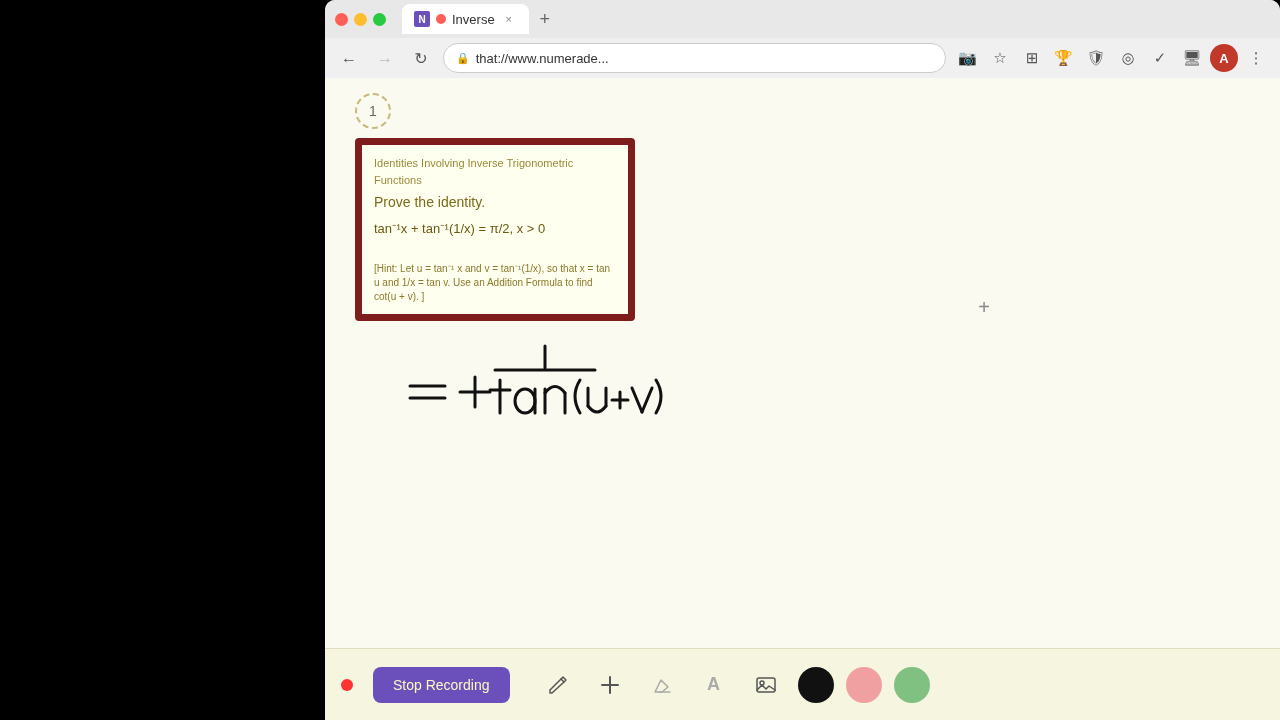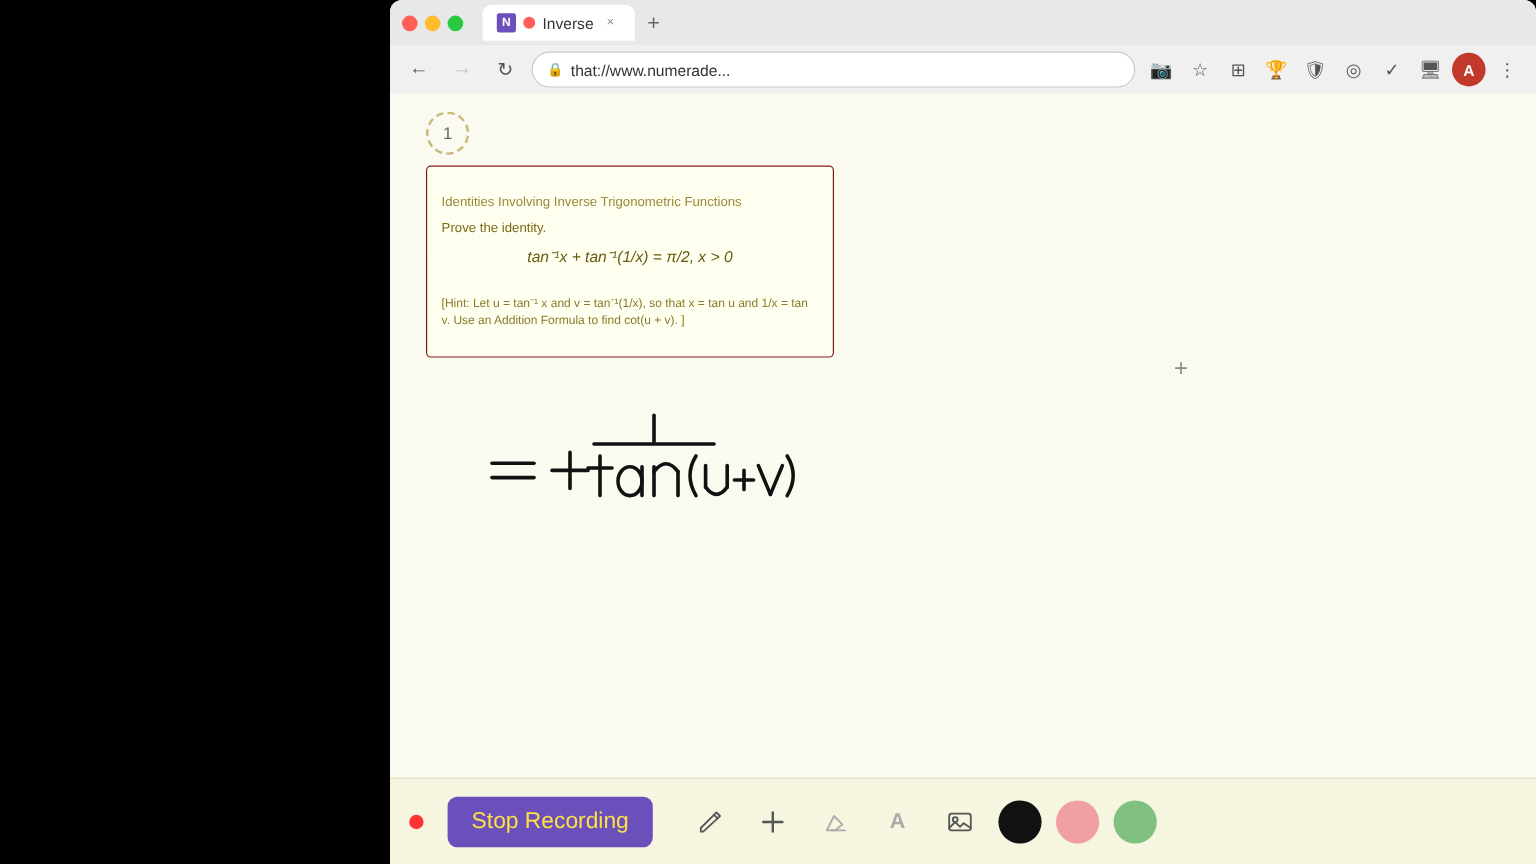--- a/index.html
+++ b/index.html
@@ -212,43 +212,41 @@
       justify-content: center;
       font-size: 14px;
       color: #666;
     }
 
     
     .problem-box {
       position: absolute;
       top: 60px;
       left: 30px;
-      width: 340px;
+      width: 280px;
       background: #fffff0;
-      border: 1px solid #7f1d1d;
+      border: 7px solid #7f1d1d;
       border-radius: 4px;
-      padding: 22px 12px;
+      padding: 10px 12px;
       font-size: 12px;
       color: #8a7a2a;
       line-height: 1.5;
     }
     .problem-title {
       font-size: 11px;
       color: #9a8a3a;
       margin-bottom: 4px;
     }
     .problem-text {
-      font-size: 11px;
+      font-size: 14px;
       color: #7a6a1a;
       margin-bottom: 6px;
     }
     .math-formula {
-      font-style: italic;
       font-size: 13px;
-      text-align: center;
       margin: 6px 0;
       color: #6a5a10;
     }
     .hint-text {
       font-size: 10px;
       color: #8a7a2a;
       margin-top: 23px;
       line-height: 1.4;
     }
 
@@ -277,25 +275,25 @@
       background: #f5f5e0;
       border-top: 1px solid #e0ddc0;
       display: flex;
       align-items: center;
       padding: 0 16px;
       gap: 12px;
       flex-shrink: 0;
     }
     .stop-recording-btn {
       background: #6b4fbb;
-      color: #fde047;
+      color: #fef9c3;
       border: none;
       border-radius: 8px;
       padding: 10px 20px;
-      font-size: 19px;
+      font-size: 14px;
       font-weight: 500;
       cursor: pointer;
       white-space: nowrap;
     }
     .tool-btn {
       width: 40px;
       height: 40px;
       display: flex;
       align-items: center;
       justify-content: center;

